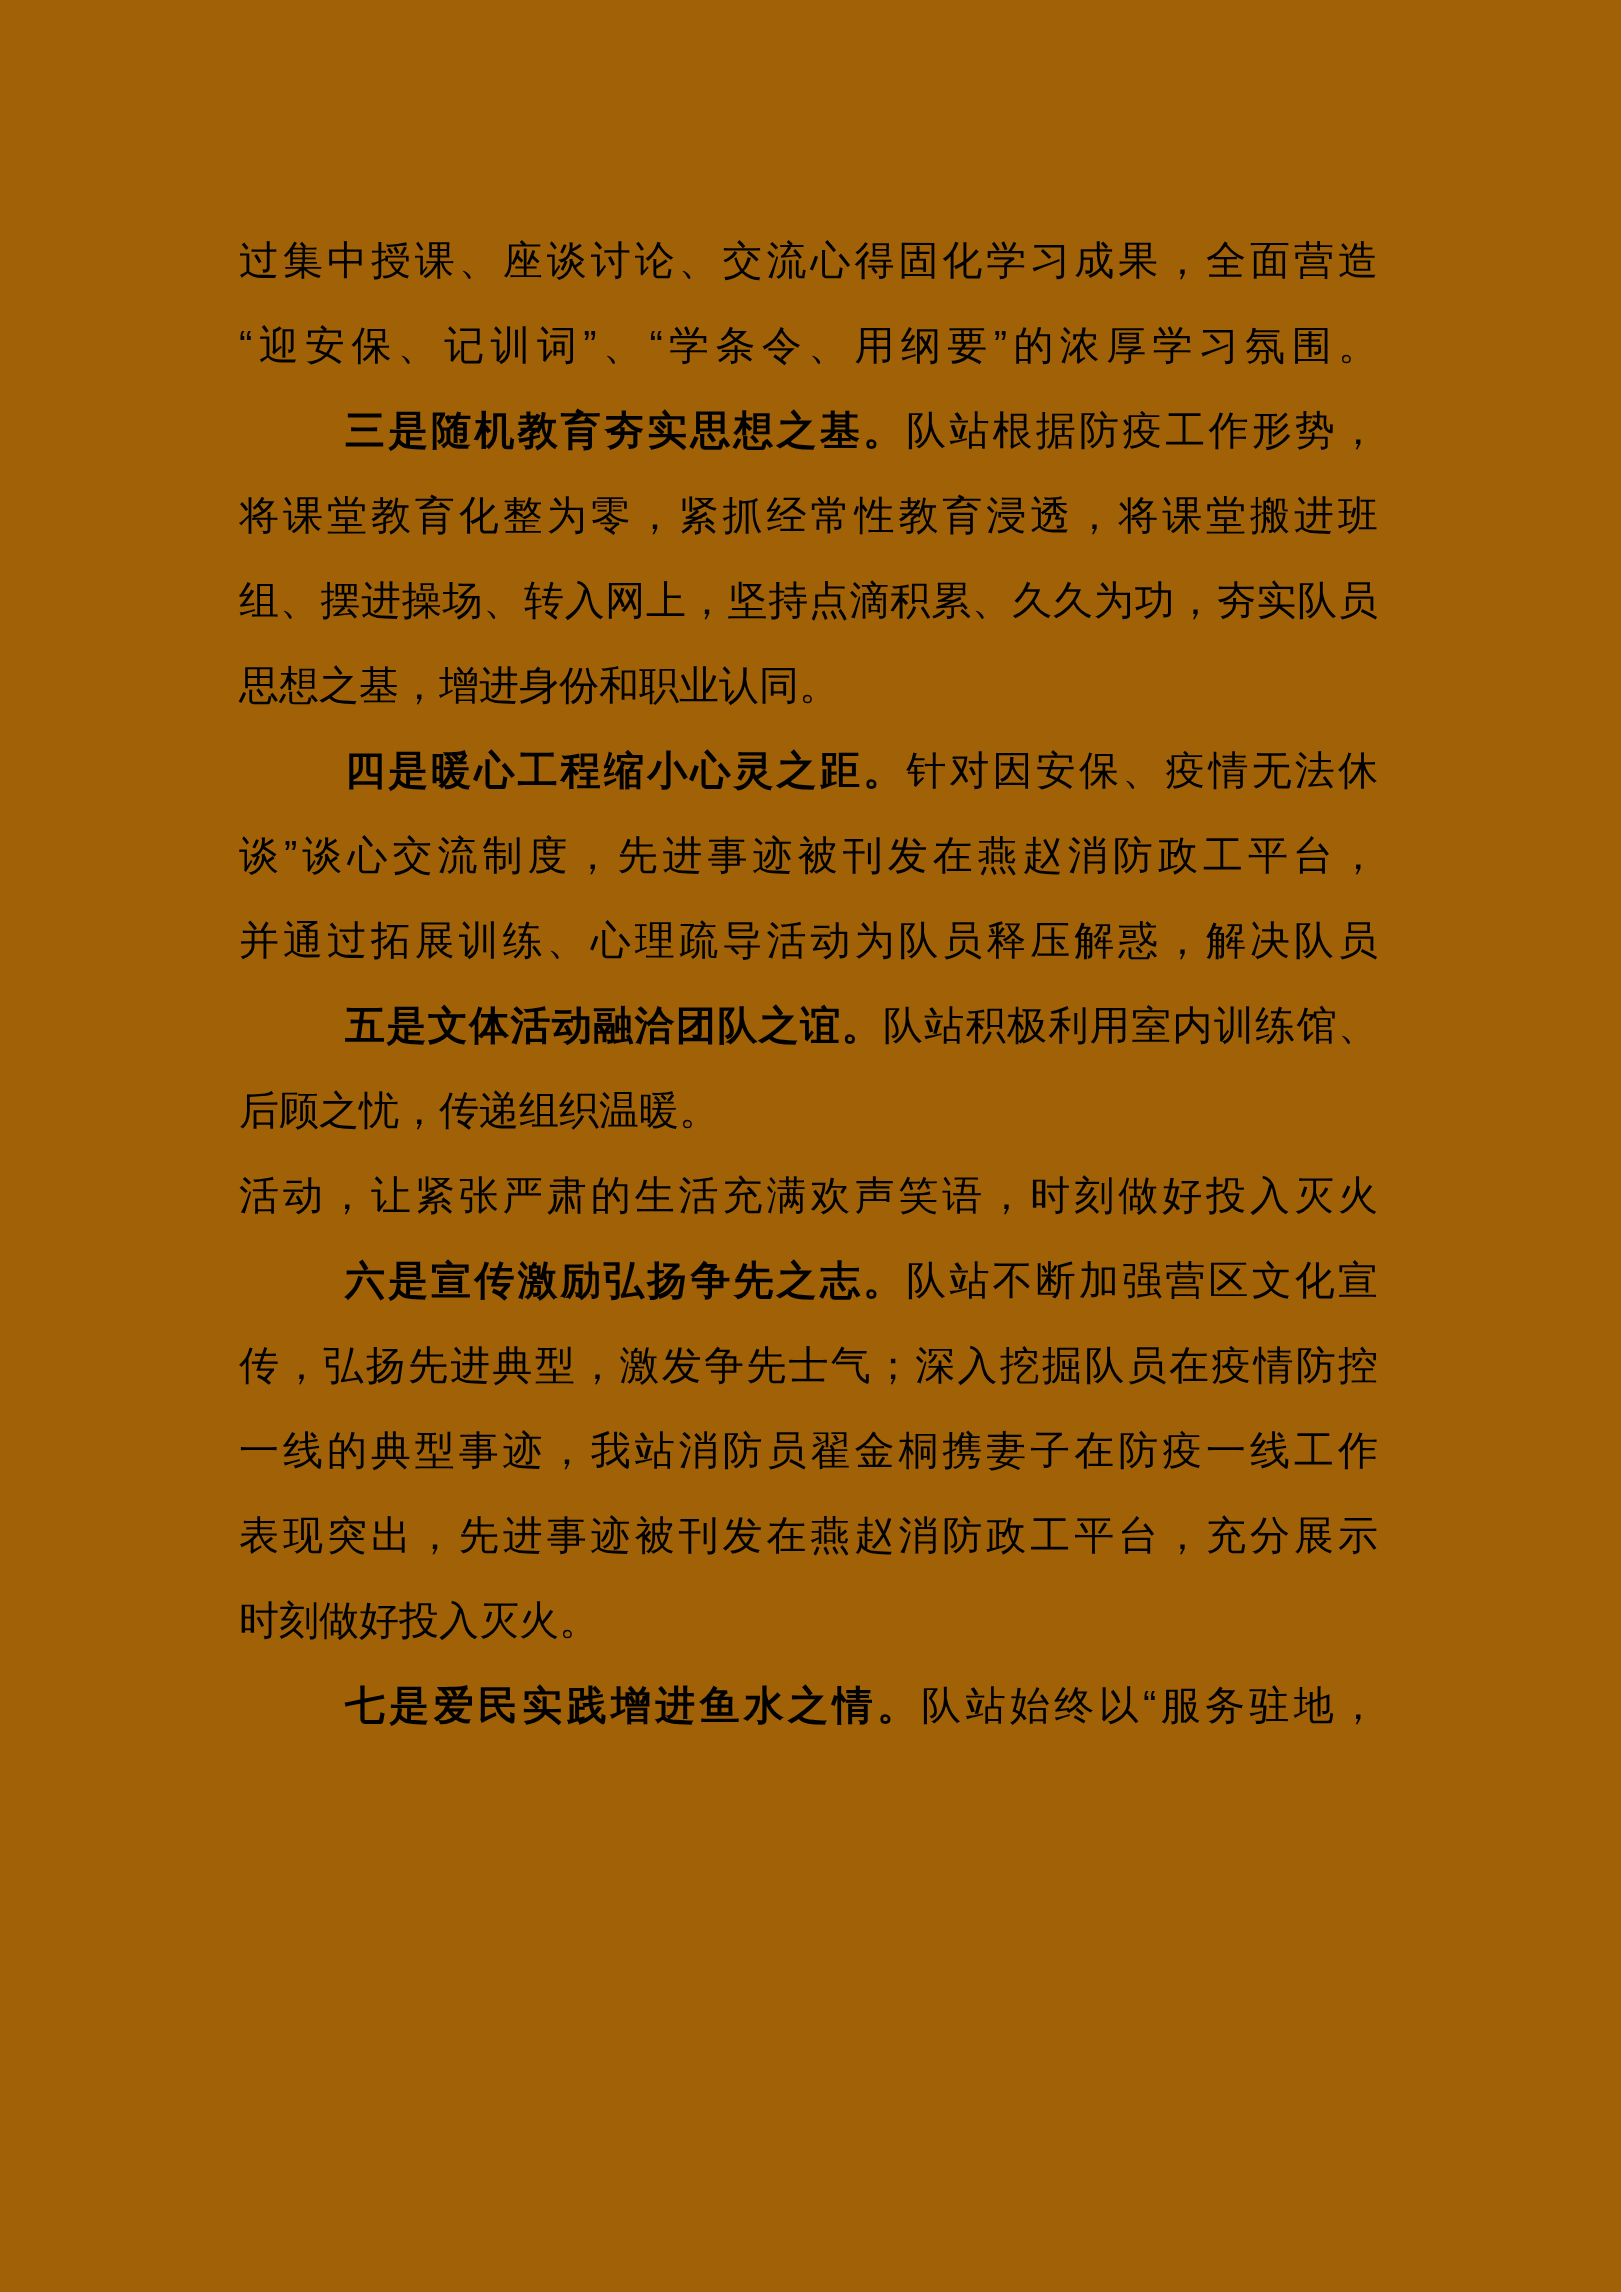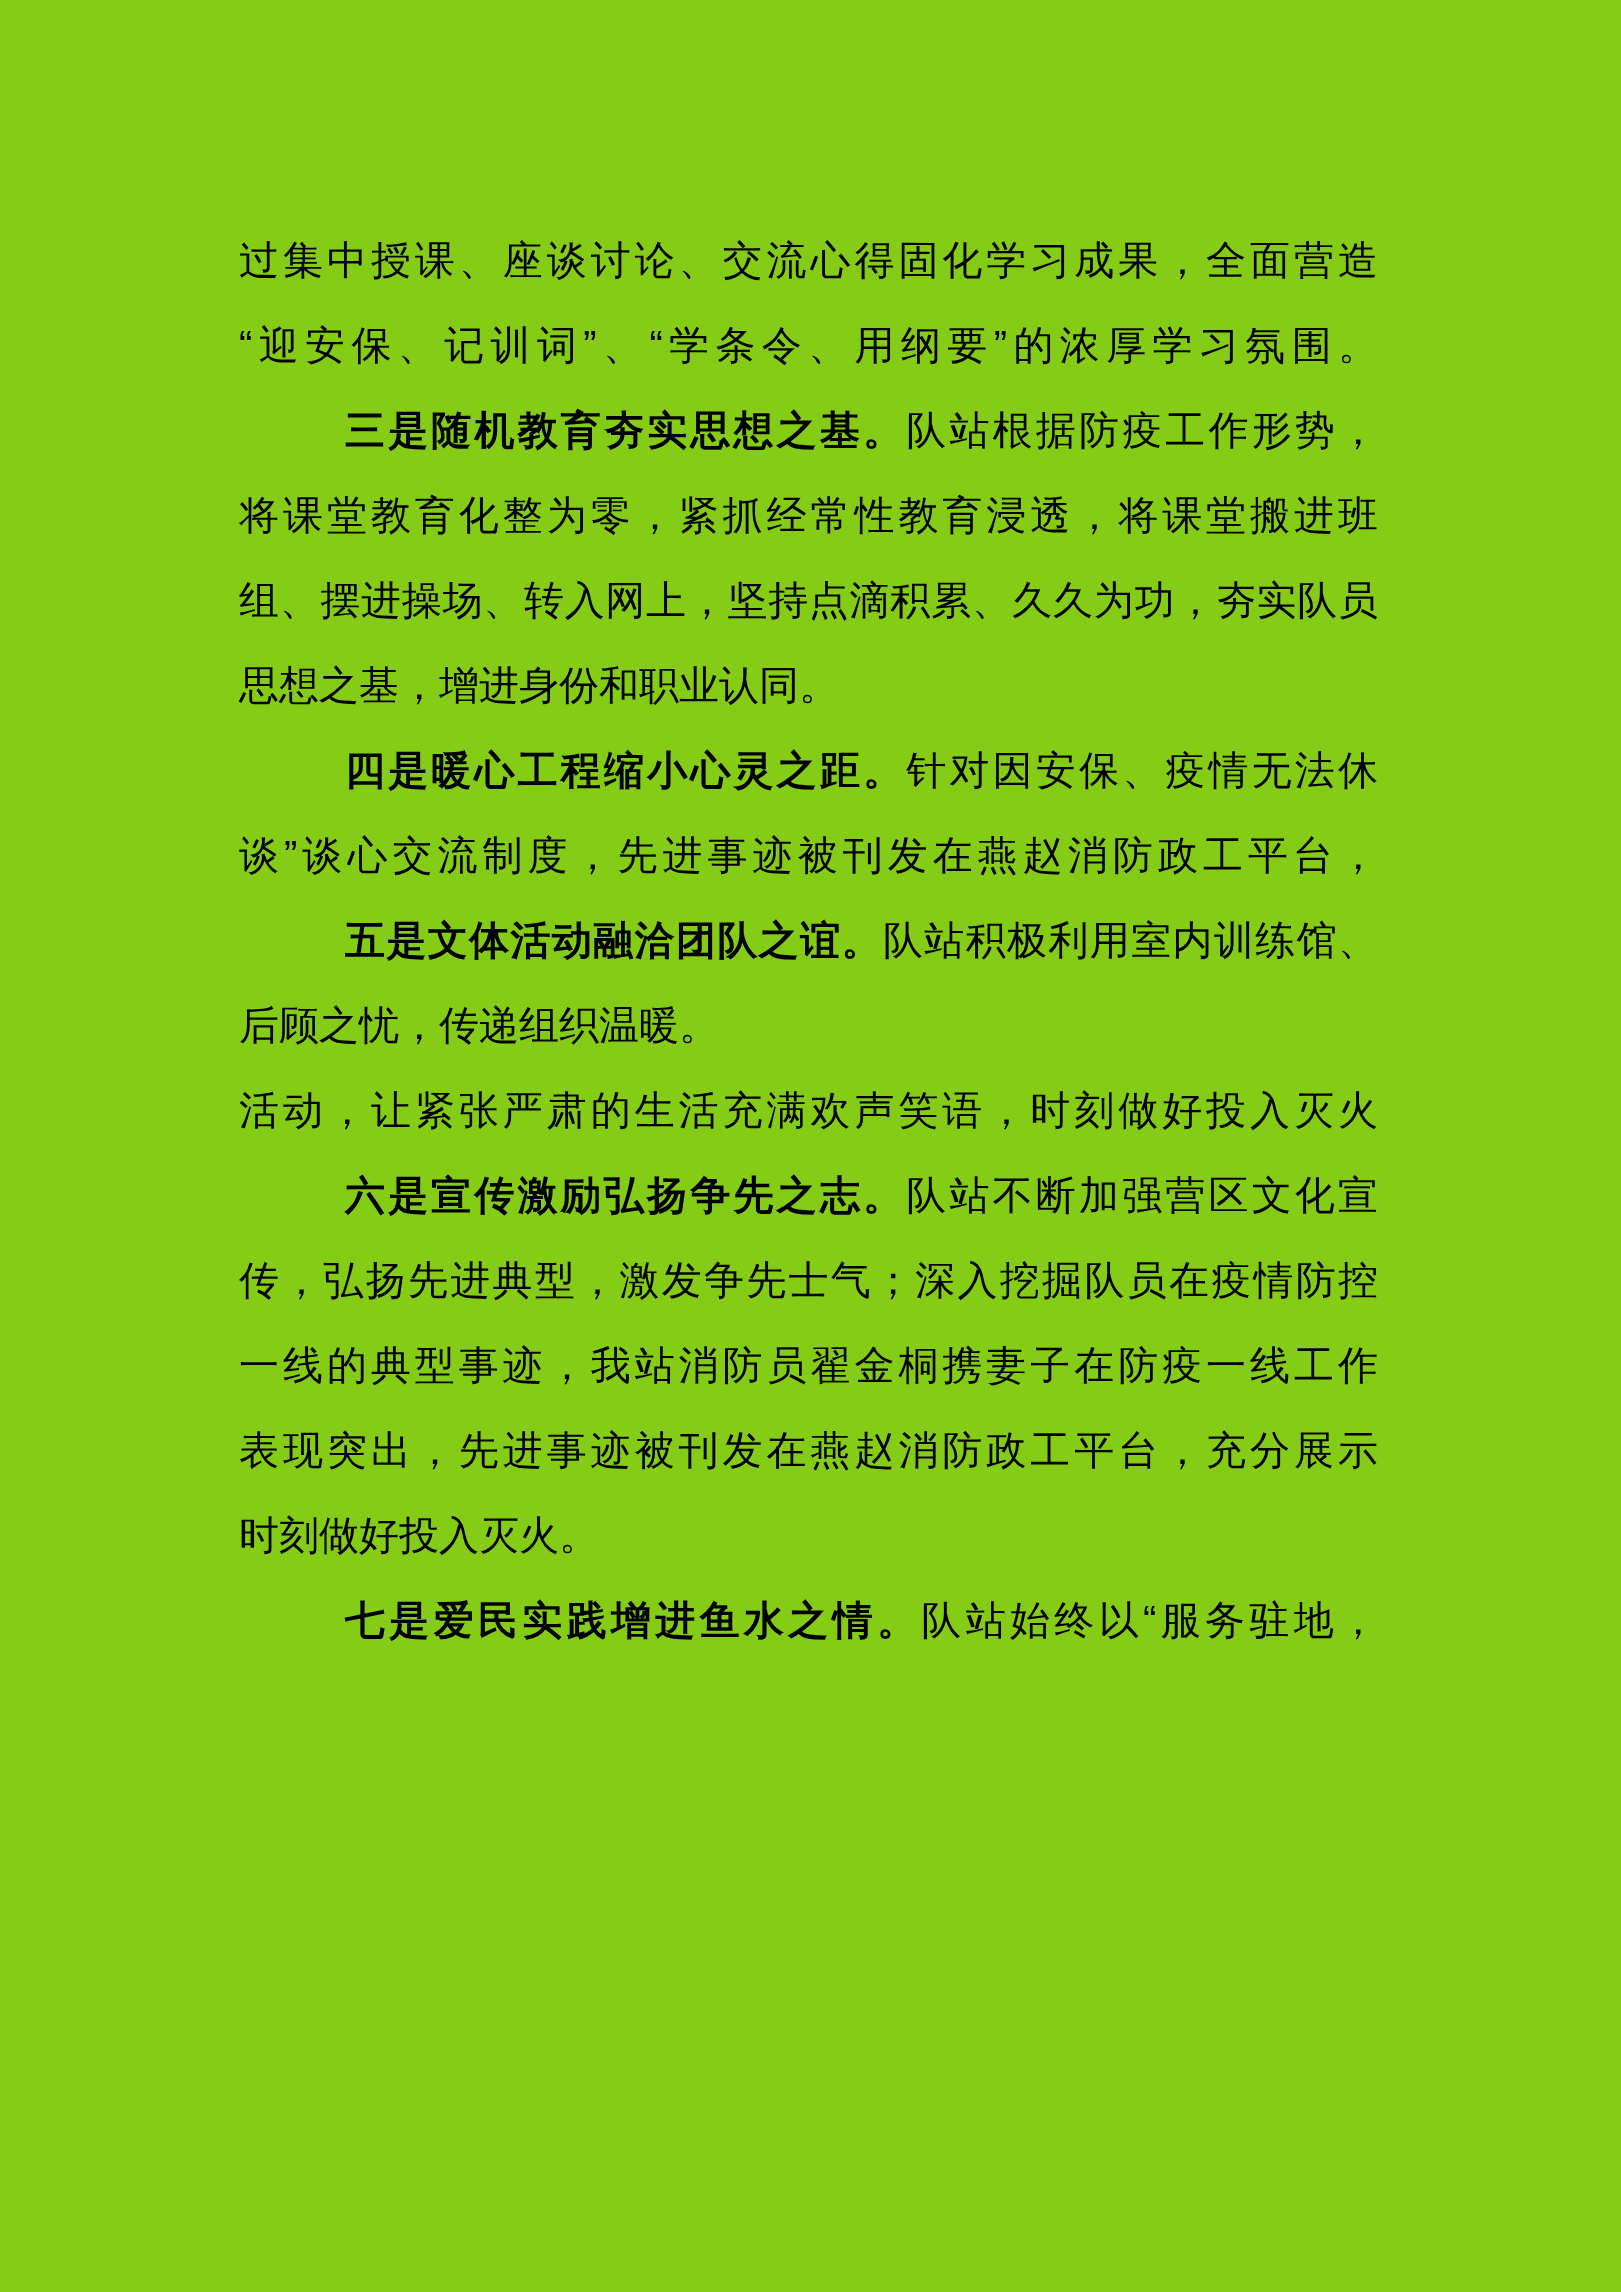--- a/index.html
+++ b/index.html
@@ -4,21 +4,21 @@
 <style>
   html, body {
     margin: 0;
     padding: 0;
     background: #ffffff;
   }
   .page {
     position: relative;
     width: 1621px;
     height: 2293px;
-    background: #84cc16;
+    background: #a16207;
     overflow: hidden;
   }
   .content {
     position: absolute;
     left: 239px;
     top: 218px;
     width: 1139px;
     color: #000000;
     font-family: "Liberation Sans", sans-serif;
     font-size: 40px;
@@ -47,20 +47,21 @@
 <div class="page">
   <div class="content">
       <div class="line fill"><span>过集中授课、座谈讨论、交流心得固化学习成果，全面营造</span></div>
       <div class="line fill"><span>“迎安保、记训词”、“学条令、用纲要”的浓厚学习氛围。</span></div>
       <div class="line indent fill"><b>三是随机教育夯实思想之基。</b><span>队站根据防疫工作形势，</span></div>
       <div class="line fill"><span>将课堂教育化整为零，紧抓经常性教育浸透，将课堂搬进班</span></div>
       <div class="line fill"><span>组、摆进操场、转入网上，坚持点滴积累、久久为功，夯实队员</span></div>
       <div class="line"><span>思想之基，增进身份和职业认同。</span></div>
       <div class="line indent fill"><b>四是暖心工程缩小心灵之距。</b><span>针对因安保、疫情无法休</span></div>
       <div class="line fill"><span>谈”谈心交流制度，先进事迹被刊发在燕赵消防政工平台，</span></div>
+      <div class="line fill"><span>并通过拓展训练、心理疏导活动为队员释压解惑，解决队员</span></div>
       <div class="line indent fill"><b>五是文体活动融洽团队之谊。</b><span>队站积极利用室内训练馆、</span></div>
       <div class="line"><span>后顾之忧，传递组织温暖。</span></div>
       <div class="line fill"><span>活动，让紧张严肃的生活充满欢声笑语，时刻做好投入灭火</span></div>
       <div class="line indent fill"><b>六是宣传激励弘扬争先之志。</b><span>队站不断加强营区文化宣</span></div>
       <div class="line fill"><span>传，弘扬先进典型，激发争先士气；深入挖掘队员在疫情防控</span></div>
       <div class="line fill"><span>一线的典型事迹，我站消防员翟金桐携妻子在防疫一线工作</span></div>
       <div class="line fill"><span>表现突出，先进事迹被刊发在燕赵消防政工平台，充分展示</span></div>
       <div class="line"><span>时刻做好投入灭火。</span></div>
       <div class="line indent fill"><b>七是爱民实践增进鱼水之情。</b><span>队站始终以“服务驻地，</span></div>
     </div>

